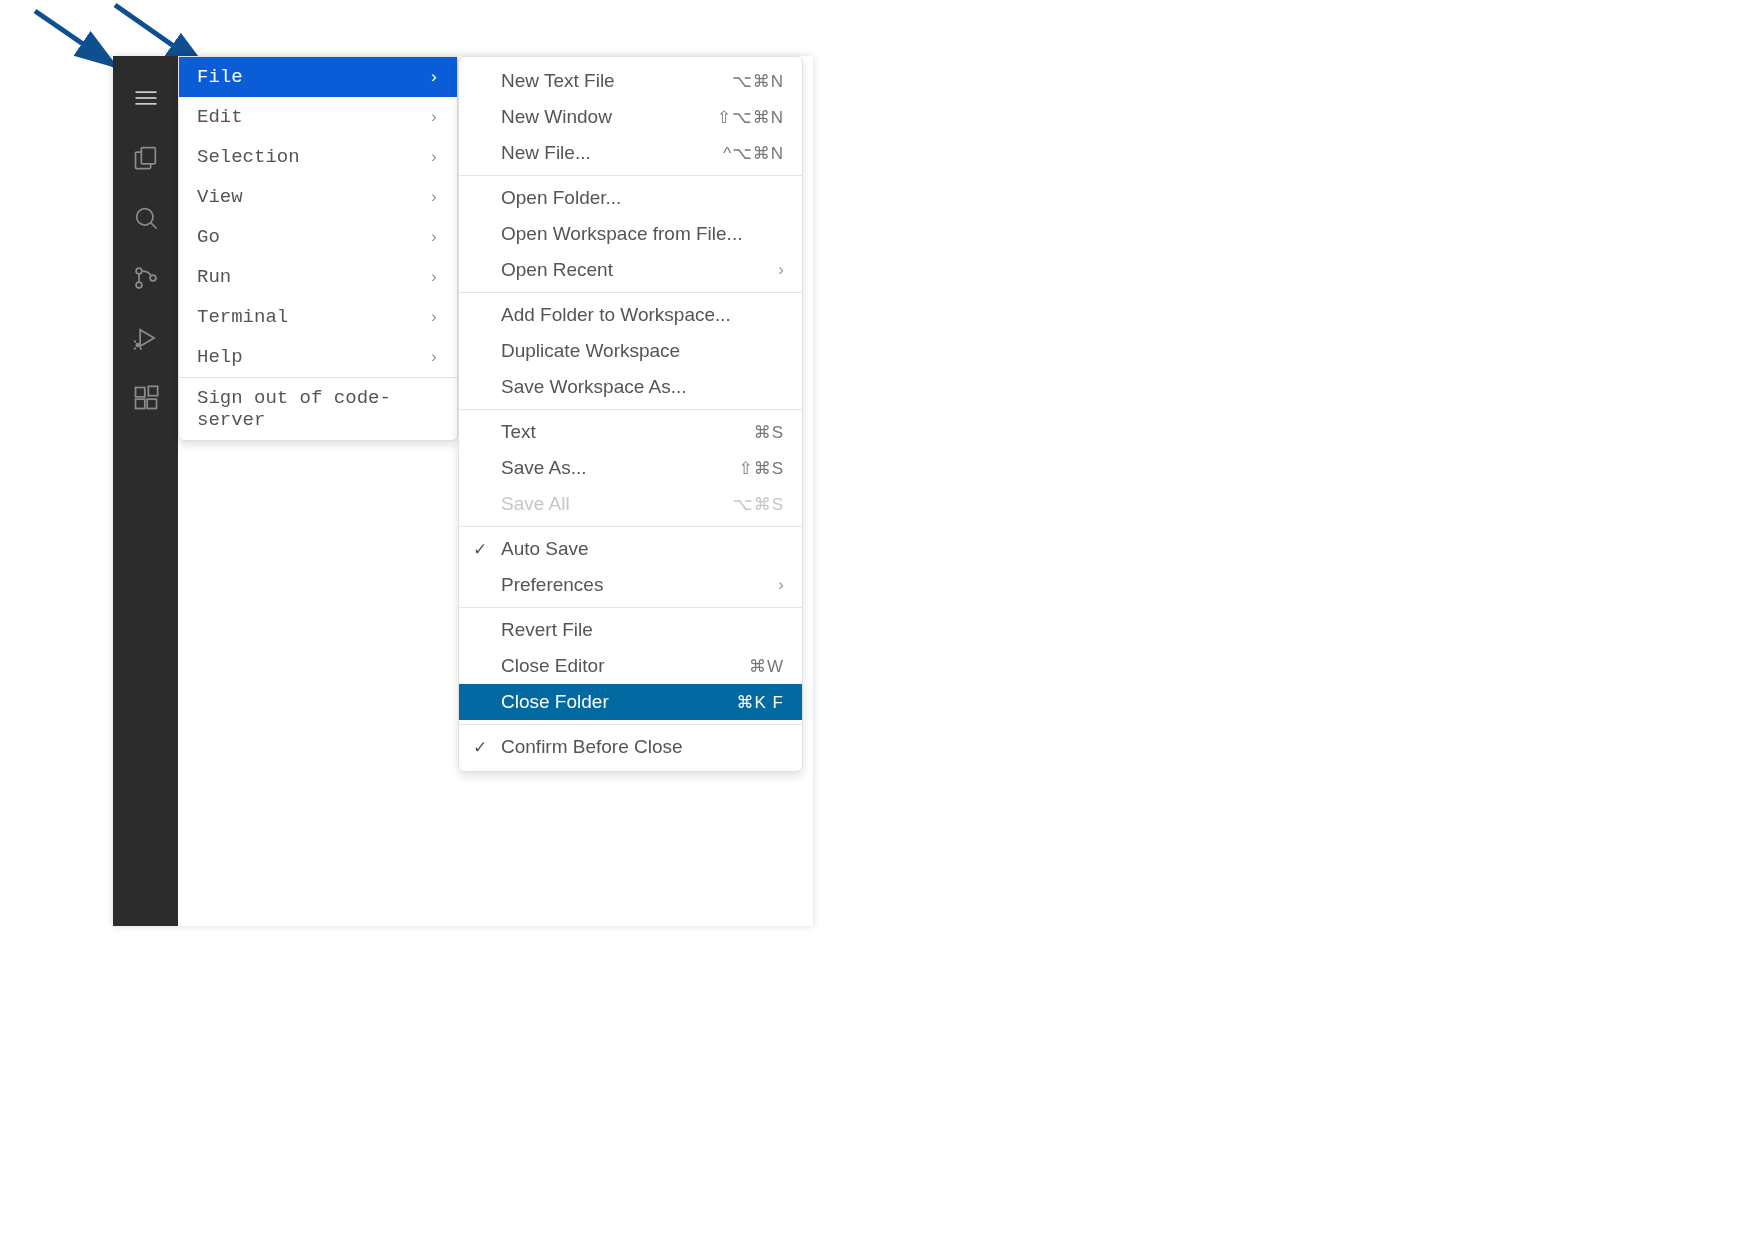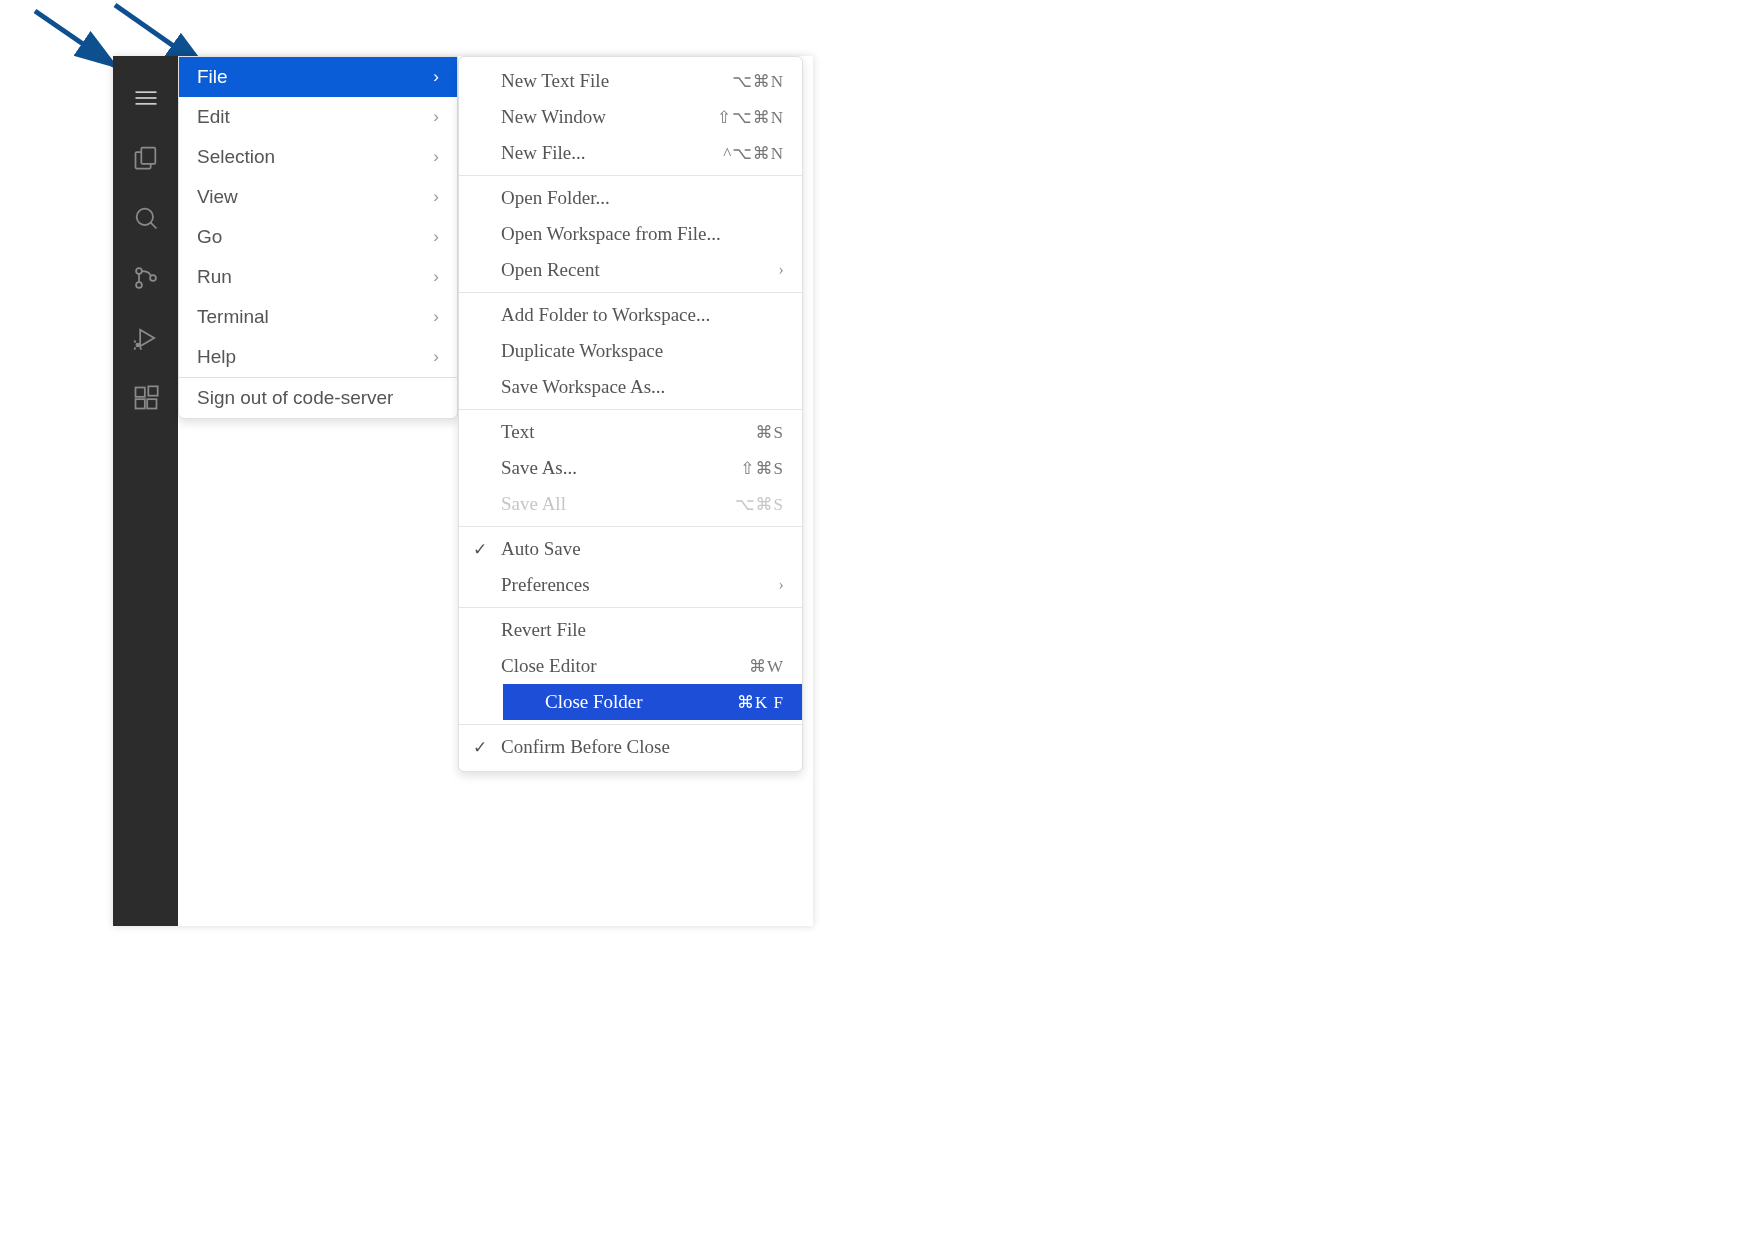--- a/index.html
+++ b/index.html
@@ -48,20 +48,21 @@
     .main-menu {
       position: absolute;
       left: 65px;
       top: 0;
       width: 280px;
       background: #fff;
       border: 1px solid #e0e0e0;
       box-shadow: 0 4px 10px rgba(0,0,0,0.12);
       border-radius: 0 0 6px 6px;
       overflow: hidden;
+      font-family: Liberation Mono, monospace;
     }
     .menu-item {
       display: flex;
       align-items: center;
       justify-content: space-between;
       padding: 9px 18px;
       font-size: 19px;
       color: #555;
       cursor: pointer;
     }
@@ -92,26 +93,24 @@
     }
     .sub-item {
       display: flex;
       align-items: center;
       justify-content: space-between;
       padding: 7px 18px 7px 42px;
       font-size: 19px;
       color: #555;
       cursor: pointer;
       position: relative;
-      font-family: Liberation Serif, serif;
     }
     .sub-item.selected {
-      background: #1d4ed8;
+      background: #0369a1;
       color: #fff;
-      margin-left: 44px;
     }
     .sub-item.disabled {
       color: #c6c6c6;
       cursor: default;
     }
     .sub-item .shortcut {
       font-size: 17px;
       color: #777;
       letter-spacing: 1px;
     }

